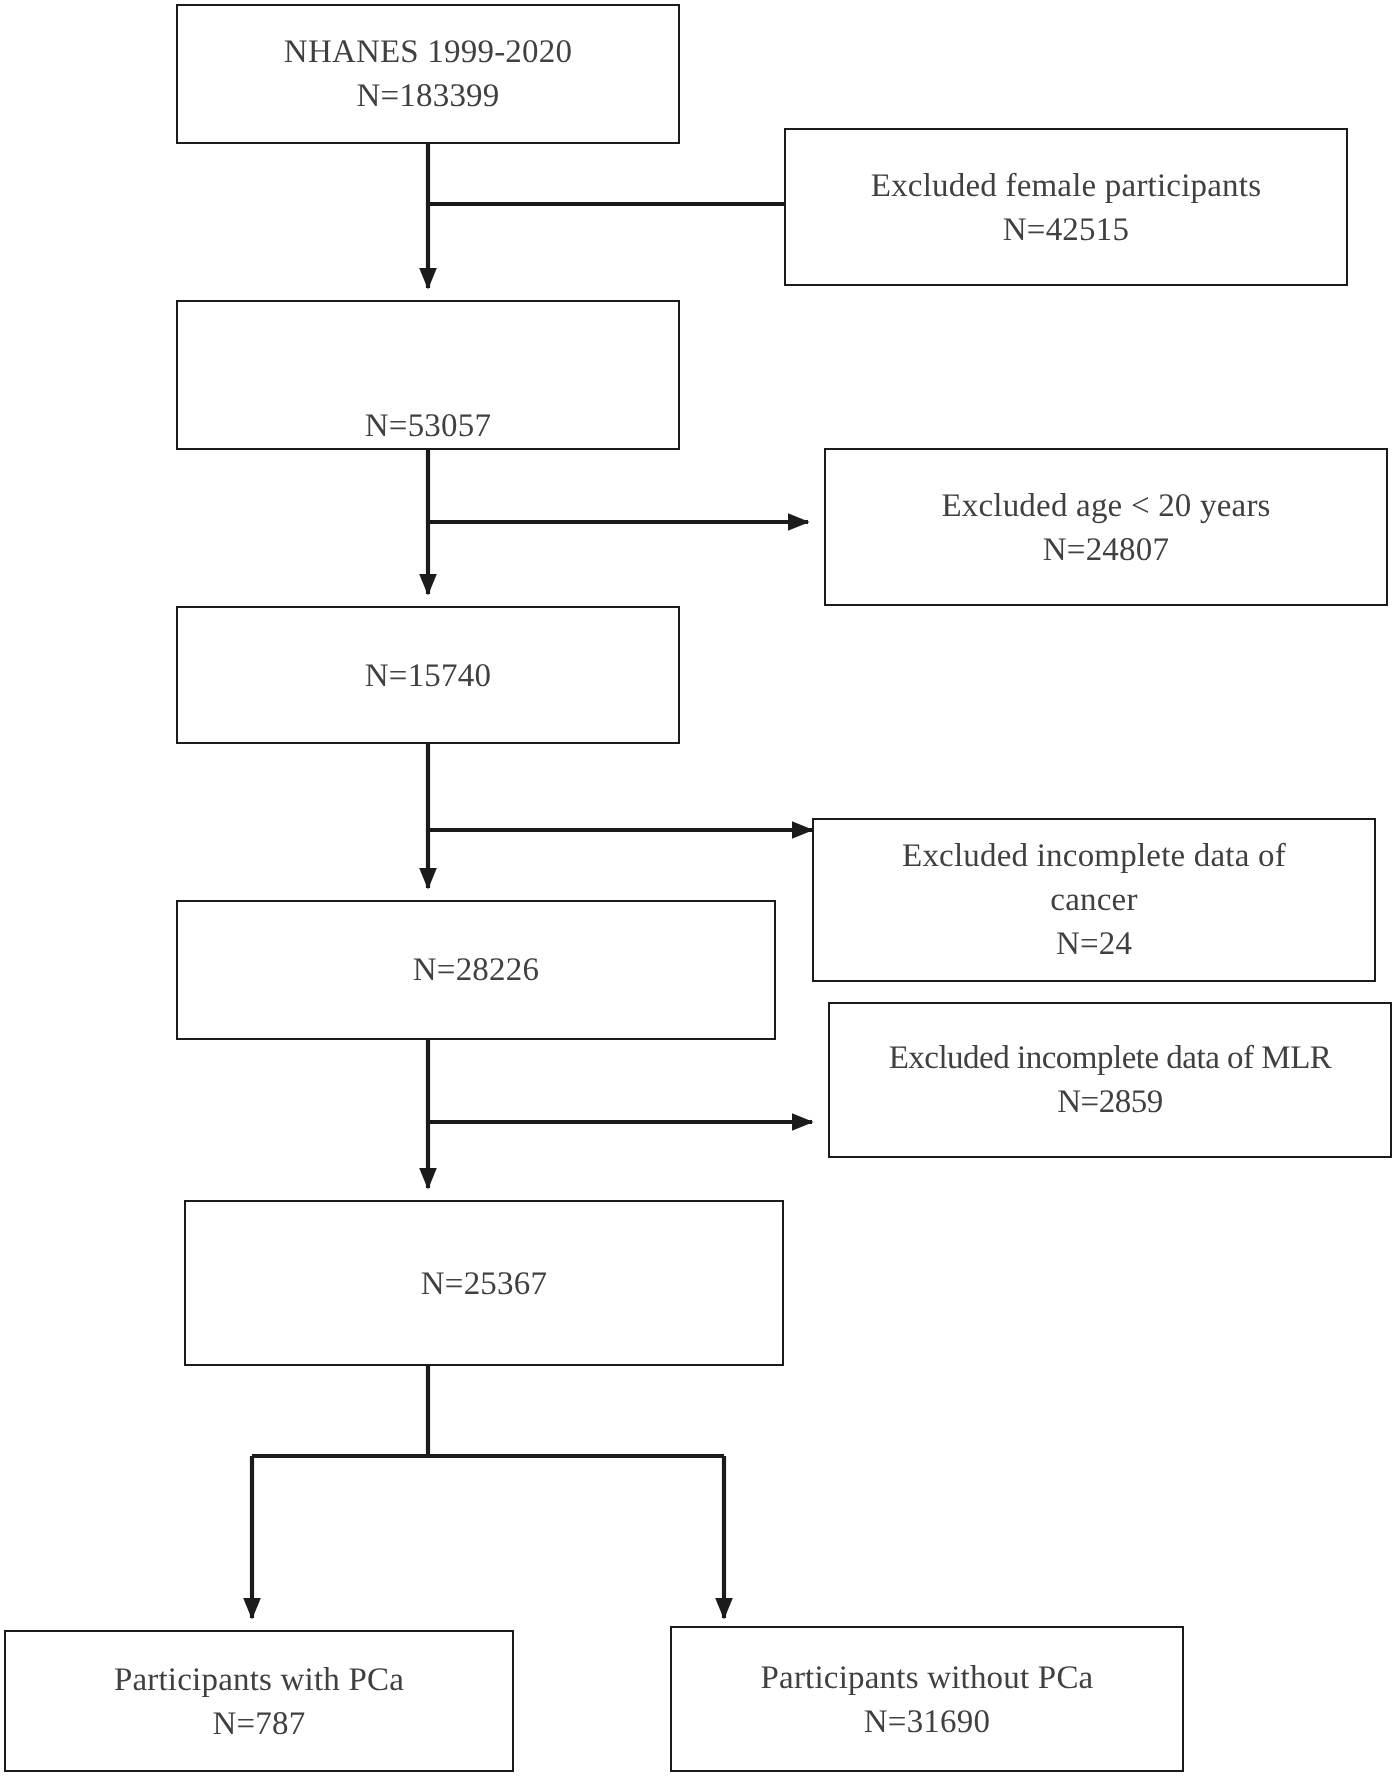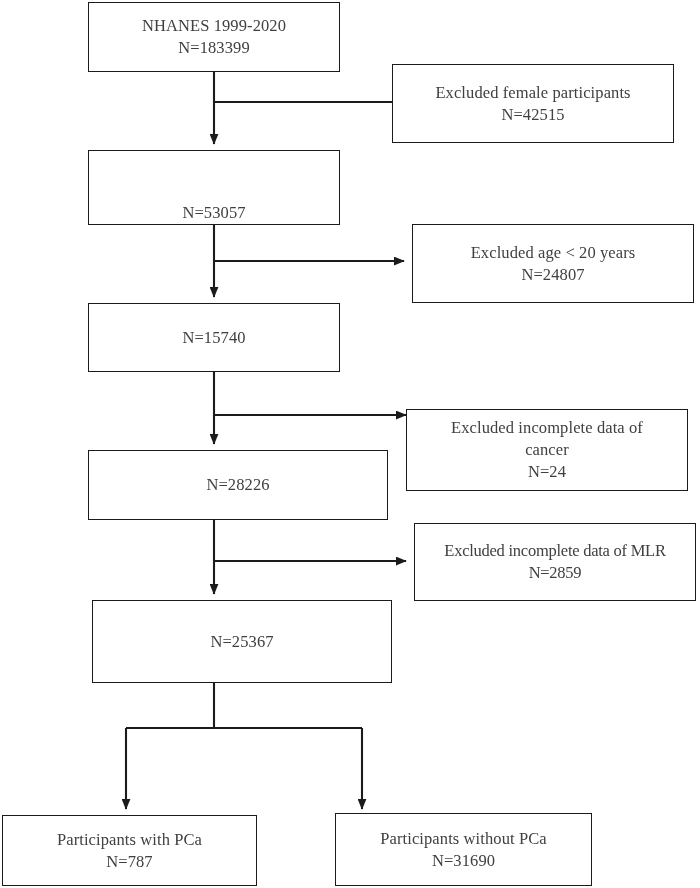--- a/index.html
+++ b/index.html
@@ -105,21 +105,21 @@
   <div class="box" style="left:406px; top:375px; width:282px; height:82px;margin-top:34px;">
     <span class="ln">Excluded incomplete data of</span>
     <span class="ln">cancer</span>
     <span class="ln">N=24</span>
   </div>
 
   <div class="box" style="left:88px; top:450px; width:300px; height:70px;">
     <span class="ln">N=28226</span>
   </div>
 
-  <div class="box squeeze" style="left:414px; top:523px; width:282px; height:78px;text-align:center;">
+  <div class="box squeeze" style="left:414px; top:501px; width:282px; height:78px;text-align:center;">
     <span class="ln">Excluded incomplete data of MLR</span>
     <span class="ln">N=2859</span>
   </div>
 
   <div class="box" style="left:92px; top:600px; width:300px; height:83px;">
     <span class="ln">N=25367</span>
   </div>
 
   <div class="box" style="left:2px; top:815px; width:255px; height:71px;text-align:right;">
     <span class="ln">Participants with PCa</span>

